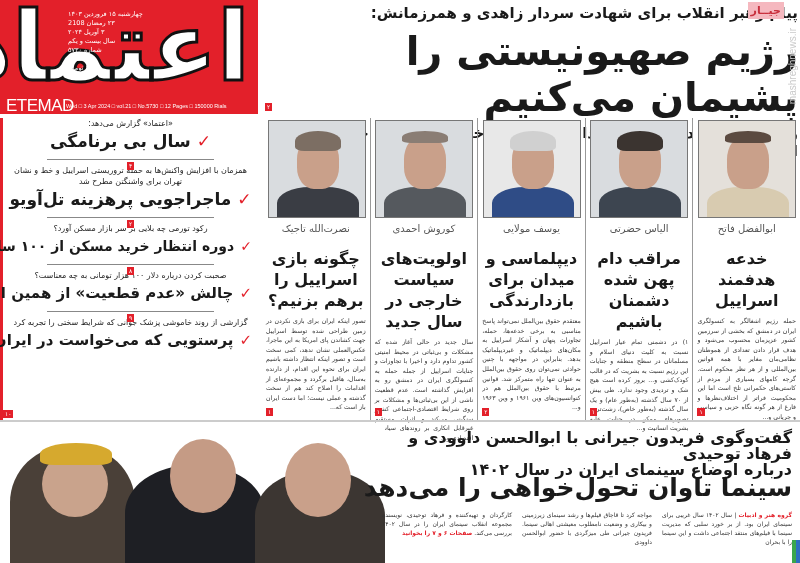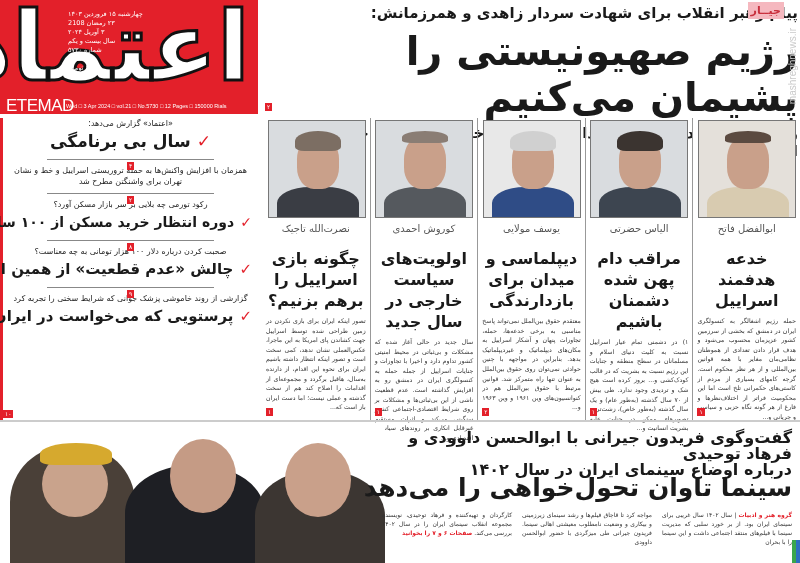--- a/index.html
+++ b/index.html
@@ -92,20 +92,21 @@
 
 <div class="left-col">
   <div class="left-item">
     <div class="lead">«اعتماد» گزارش می‌دهد:</div>
     <div class="hl"><span class="check">✓</span><span>سال بی برنامگی</span></div>
   </div>
   <div class="sep" style="text-align:center;"><span class="page-badge">۴</span></div>
 
   <div class="left-item">
     <div class="lead">همزمان با افزایش واکنش‌ها به حمله تروریستی اسراییل و خط و نشان تهران برای واشنگتن مطرح شد</div>
+    <div class="hl"><span class="check">✓</span><span>ماجراجویی پرهزینه تل‌آویو</span></div>
   </div>
   <div class="sep" style="text-align:center;"><span class="page-badge">۲</span></div>
 
   <div class="left-item">
     <div class="lead">رکود تورمی چه بلایی بر سر بازار مسکن آورد؟</div>
     <div class="hl" style="font-size:14px;"><span class="check">✓</span><span>دوره انتظار خرید مسکن از ۱۰۰ سال گذشت</span></div>
   </div>
   <div class="sep" style="text-align:center;"><span class="page-badge">۸</span></div>
 
   <div class="left-item">

